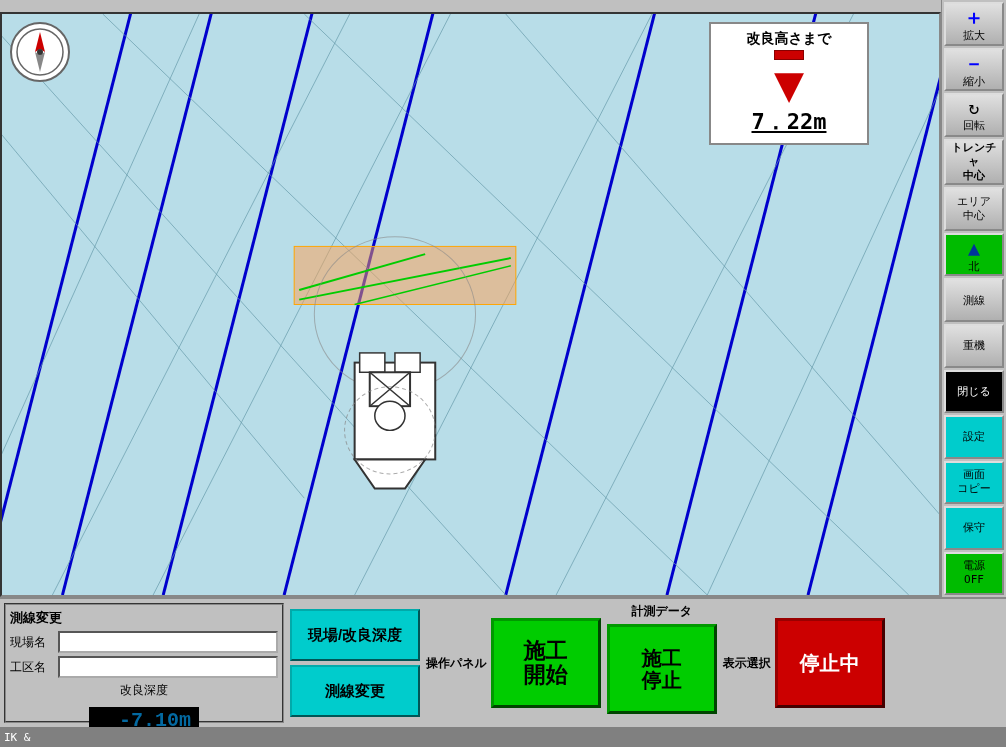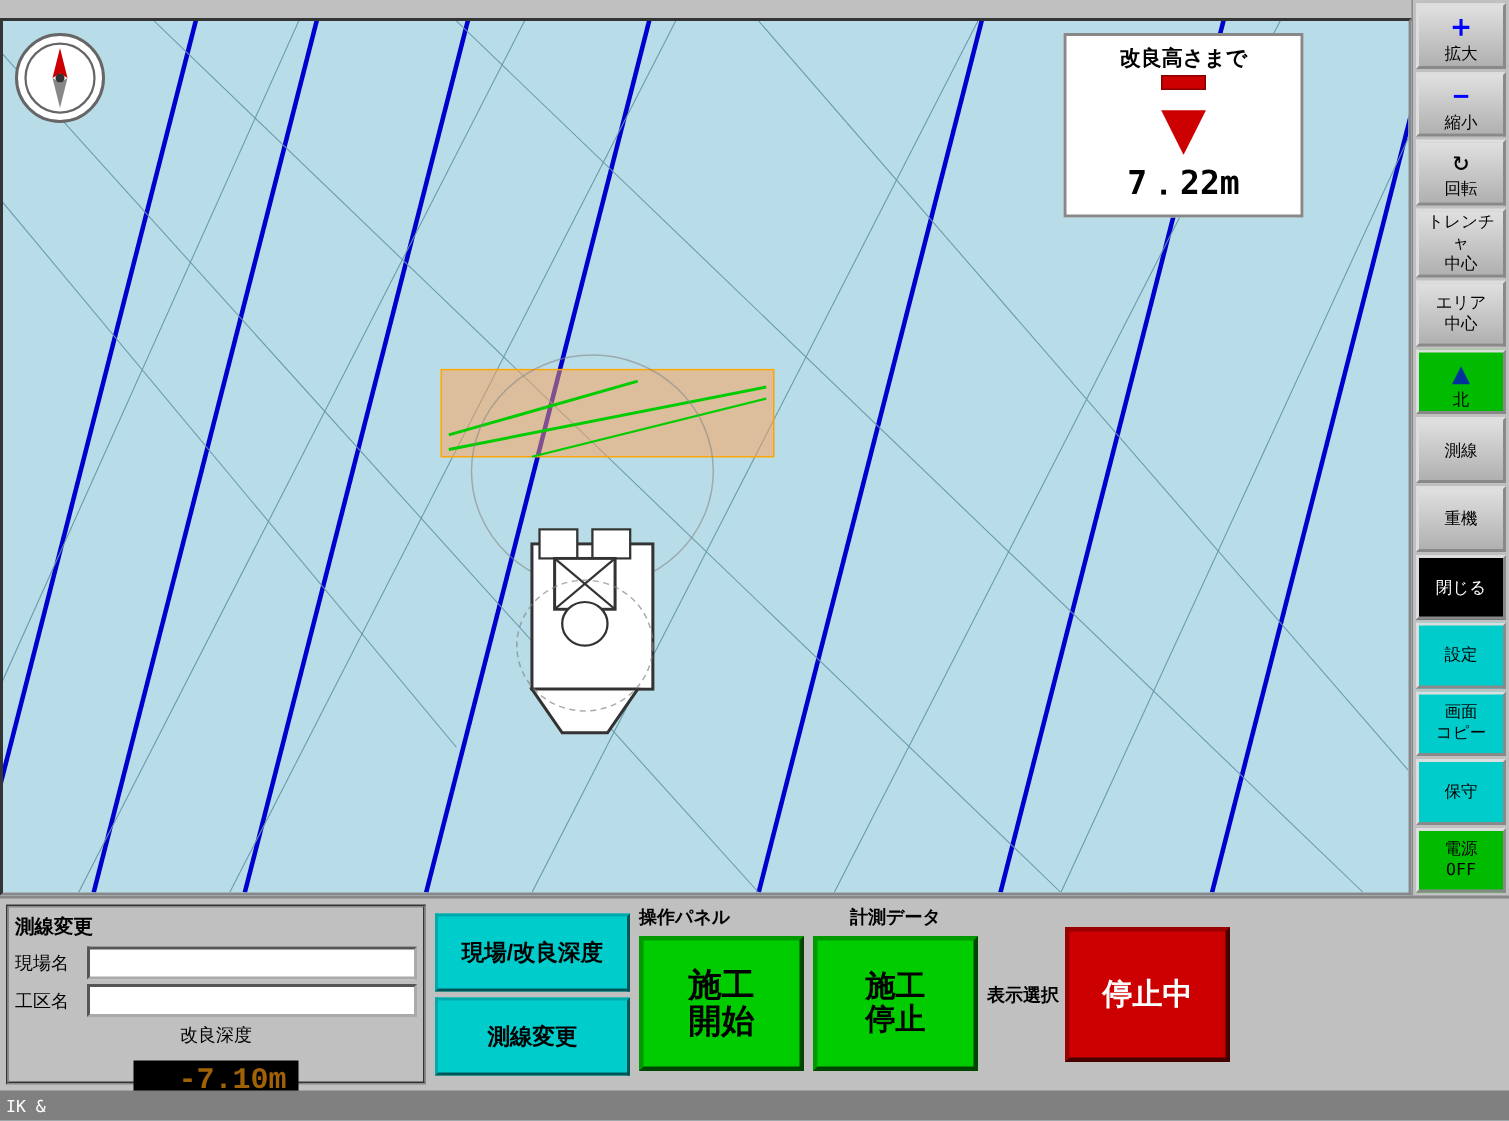--- a/index.html
+++ b/index.html
@@ -92,21 +92,21 @@
       display: flex;
       align-items: center;
       margin-top: 4px;
       justify-content: center;
       gap: 8px;
       flex-direction: column;
     }
     .depth-label { font-size: 12px; }
     .depth-value {
       background: black;
-      color: #a16207;
+      color: #0369a1;
       font-size: 20px;
       font-weight: bold;
       padding: 2px 8px;
       font-family: 'Courier New', monospace;
       min-width: 110px;
       text-align: right;
     }
 
     
     #change-buttons {
@@ -123,22 +123,22 @@
       font-size: 15px;
       font-weight: bold;
       cursor: pointer;
       color: #000;
       text-align: center;
     }
 
     
     #operation-panel {
       display: flex;
-      flex-direction: column;
-      align-items: flex-start;
+      flex-direction: row;
+      align-items: center;
       gap: 4px;
     }
     .op-label {
       font-size: 12px;
       font-weight: bold;
     }
     .op-start-btn {
       width: 110px;
       height: 90px;
       background: #00cc00;
@@ -214,21 +214,21 @@
       position: absolute;
       top: 8px;
       right: 70px;
       background: white;
       border: 2px solid #888;
       padding: 6px 10px;
       text-align: center;
       min-width: 160px;
     }
     .height-title { font-size: 14px; font-weight: bold; }
-    .height-value { font-size: 22px; font-weight: bold; }
+    .height-value { font-size: 22px; font-weight: bold; text-decoration: underline; }
 
     
     .dashed-h {
       position: absolute;
       left: 0; right: 0;
       border-top: 1px dashed #00aacc;
     }
     
     .dashed-v {
       position: absolute;
@@ -354,21 +354,21 @@
         <span style="color:#0000ff; font-size:20px; font-weight:bold;">－</span>
         <span>縮小</span>
       </div>
 
       <div class="sidebar-btn">
         <span style="font-size:18px;">↻</span>
         <span>回転</span>
       </div>
 
       <div class="sidebar-btn">
-        <span style="font-size:11px; line-height:1.3;">トレンチャ<br>中心</span>
+        <span style="font-size:11px; line-height:1.3;font-weight:bold;">トレンチャ<br>中心</span>
       </div>
 
       <div class="sidebar-btn">
         <span style="font-size:11px; text-align:center; line-height:1.3;">エリア<br>中心</span>
       </div>
 
       <div class="sidebar-btn" style="background:#00bb00;">
         <span style="color:#003399; font-size:20px;">▲</span>
         <span>北</span>
       </div>

